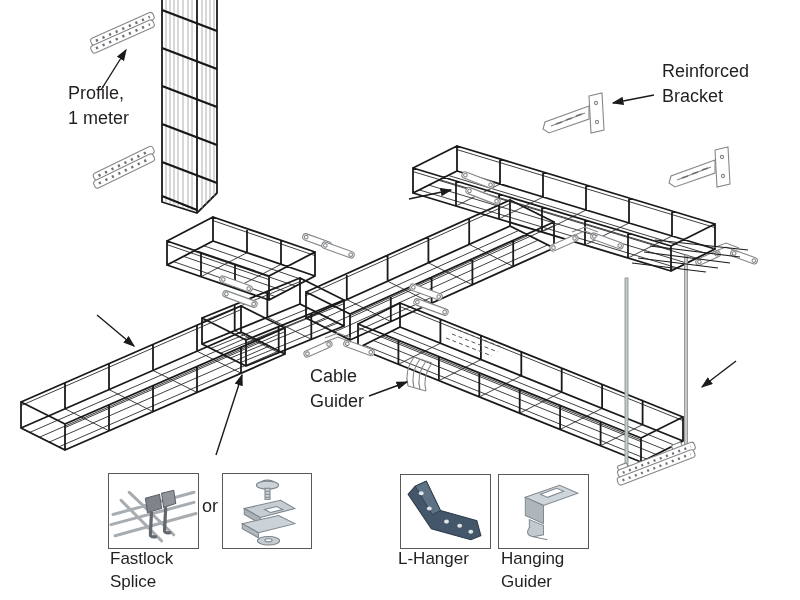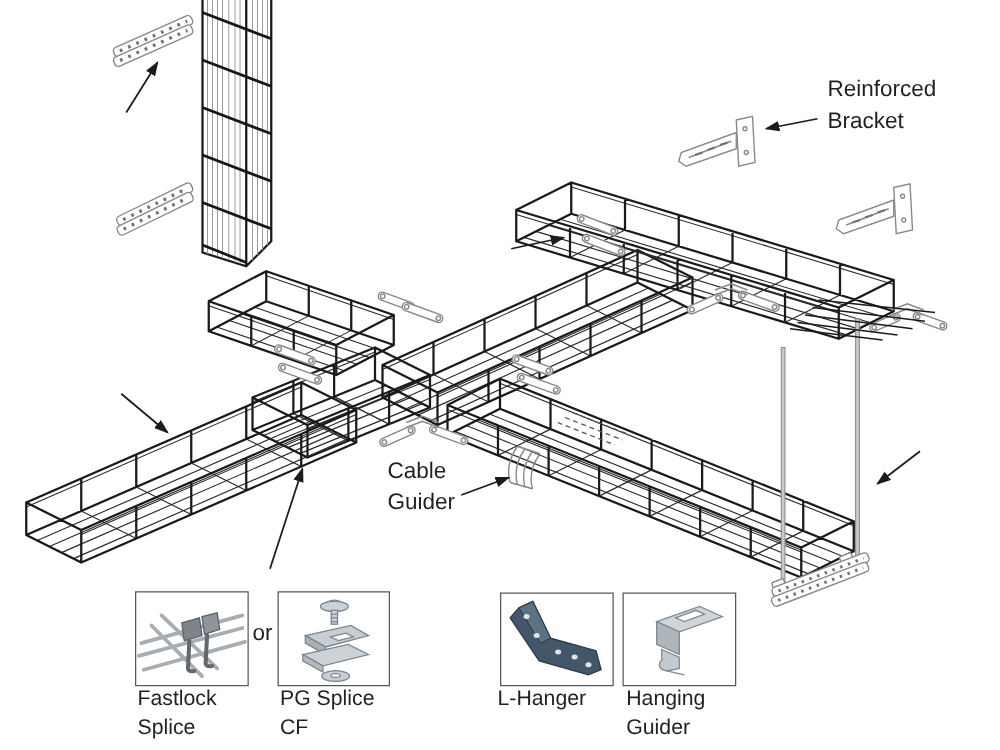--- a/index.html
+++ b/index.html
@@ -227,20 +227,22 @@
       <path class="arrow" marker-end="url(#ah)" d="M654,95 L613,103"></path>
       <path class="arrow" marker-end="url(#ah)" d="M409,199 L451,190"></path>
       <path class="arrow" marker-end="url(#ah)" d="M97,315 L134,346"></path>
       <path class="arrow" marker-end="url(#ah)" d="M216,455 L242,375"></path>
       <path class="arrow" marker-end="url(#ah)" d="M369,396 L407,382"></path>
       <path class="arrow" marker-end="url(#ah)" d="M736,361 L702,387"></path>
     </g>
   </g>
 </svg>
 
+<div class="lbl" style="left:68px;top:81px">Profile,
+1 meter</div>
 <div class="lbl" style="left:310px;top:364px">Cable
 Guider</div>
 <div class="lbl" style="left:662px;top:59px">Reinforced
 Bracket</div>
 <div class="lbl" style="left:202px;top:494px">or</div>
 
 <div class="pbox" style="left:108px;top:473px;width:91px;height:76px">
   <svg viewBox="0 0 88 73">
     <g stroke="#a8adb2" stroke-width="3" stroke-linecap="round" fill="none">
       <path d="M4,40 L84,18 M2,50 L84,28 M6,61 L86,39 M20,18 L64,60 M12,26 L52,66"></path>
@@ -289,19 +291,17 @@
     <polygon points="41,19 57,13 64,16 48,22" fill="#fff" stroke="#82898f"></polygon>
     <polygon points="26,22 44,30 44,48 26,40" fill="#aeb6bc" stroke="#82898f"></polygon>
     <polygon points="30,44 44,50 44,58 30,52" fill="#c4cbd0" stroke="#82898f"></polygon>
     <path d="M30,52 q-5,7 4,9 l10,-2 l0,-5" fill="#c4cbd0" stroke="#82898f"></path>
     <path d="M34,61 l14,3" stroke="#82898f" fill="none"></path>
   </svg>
 </div>
 
 <div class="lbl small" style="left:110px;top:547px">Fastlock
 Splice</div>
-<div class="lbl small" style="left:224px;top:547px">PG Splice
-CF</div>
 <div class="lbl small" style="left:398px;top:547px">L-Hanger</div>
 <div class="lbl small" style="left:501px;top:547px">Hanging
 Guider</div>
 
 </div>
 
 </body></html>

